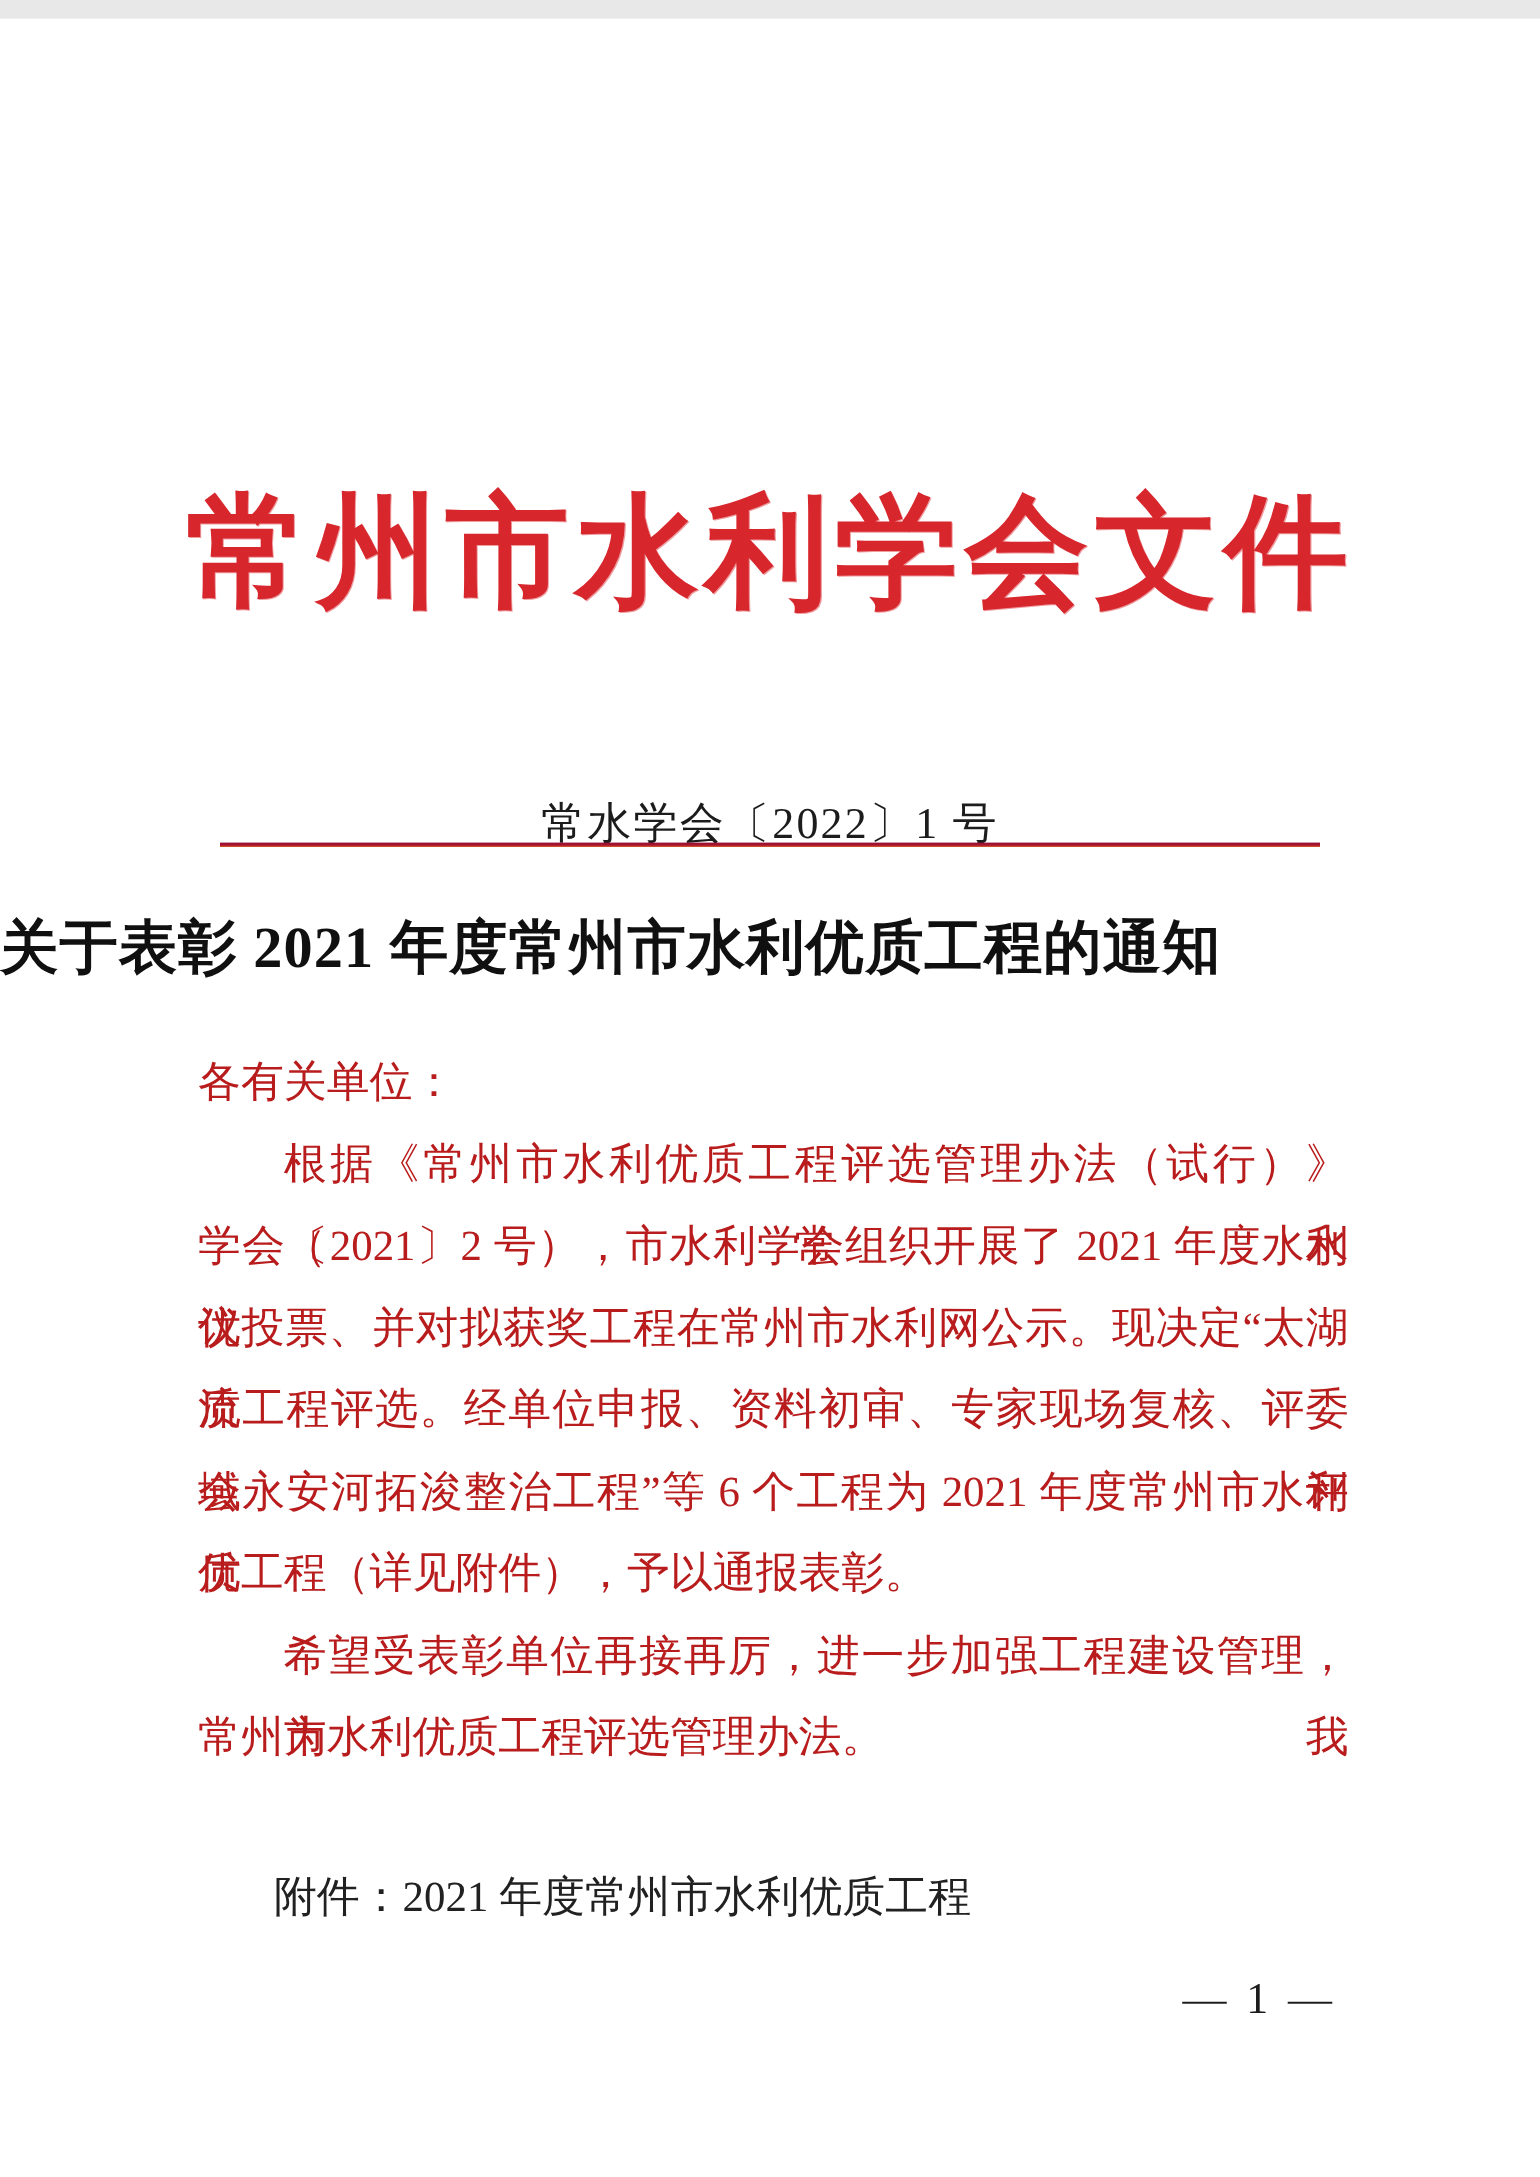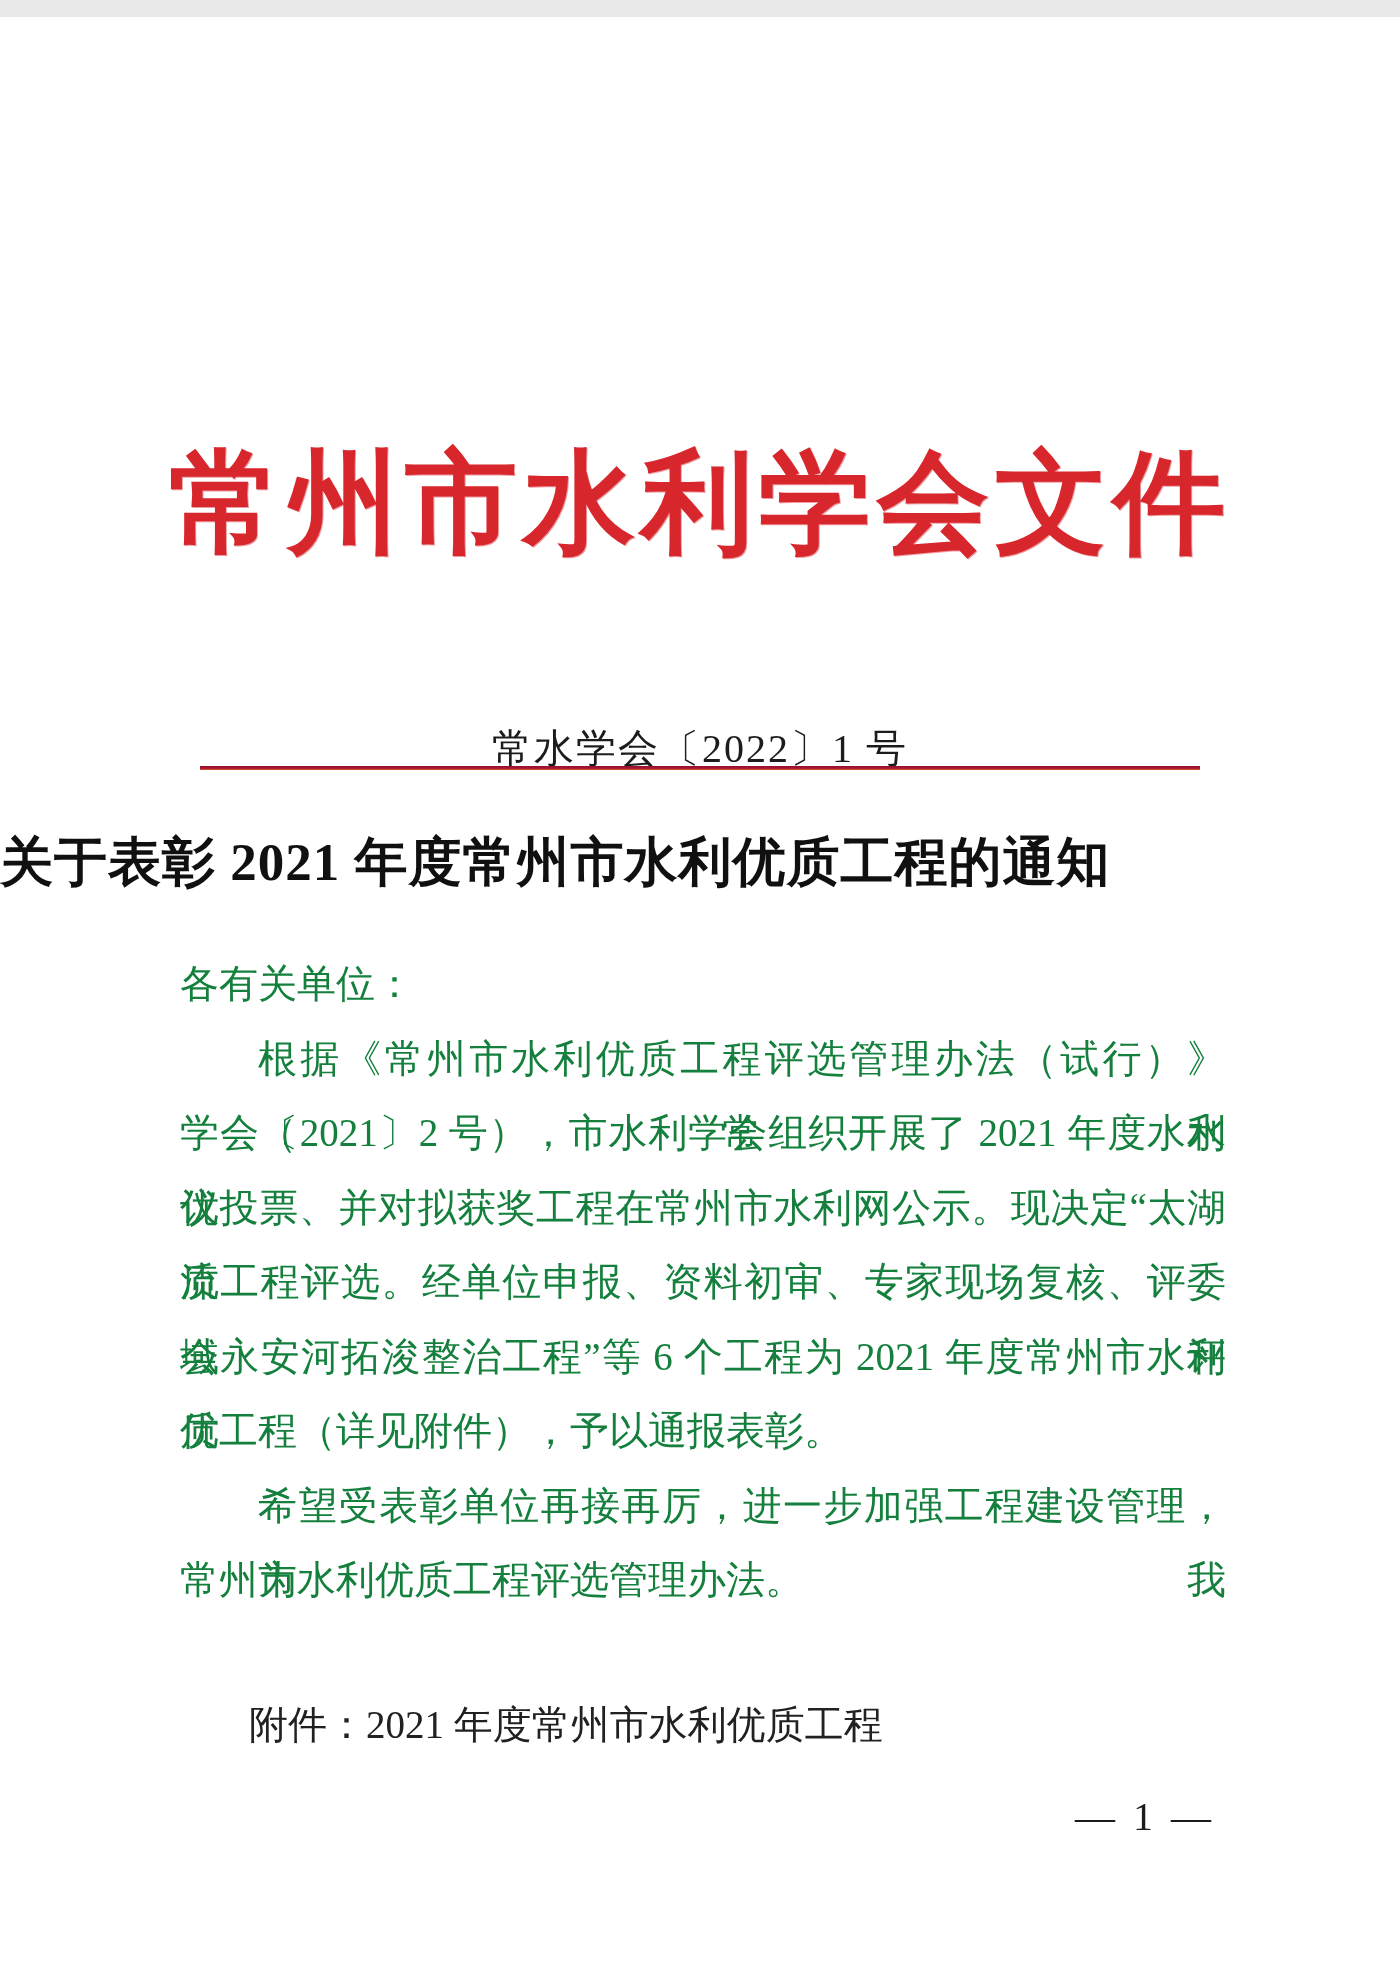--- a/index.html
+++ b/index.html
@@ -46,21 +46,21 @@
     font-weight:bold;
     color:#101010;
     letter-spacing:1px;
     white-space:nowrap;
   }
   .body-text{
     position:absolute;
     top:930px;left:180px;
     width:1046px;
     font-size:39px;
-    color:#15803d;
+    color:#b91c1c;
   }
   .body-line{
     height:74.5px;
     line-height:74.5px;
     white-space:nowrap;
   }
   .body-line.justify{
     white-space:normal;
     text-align:justify;
     text-align-last:justify;

